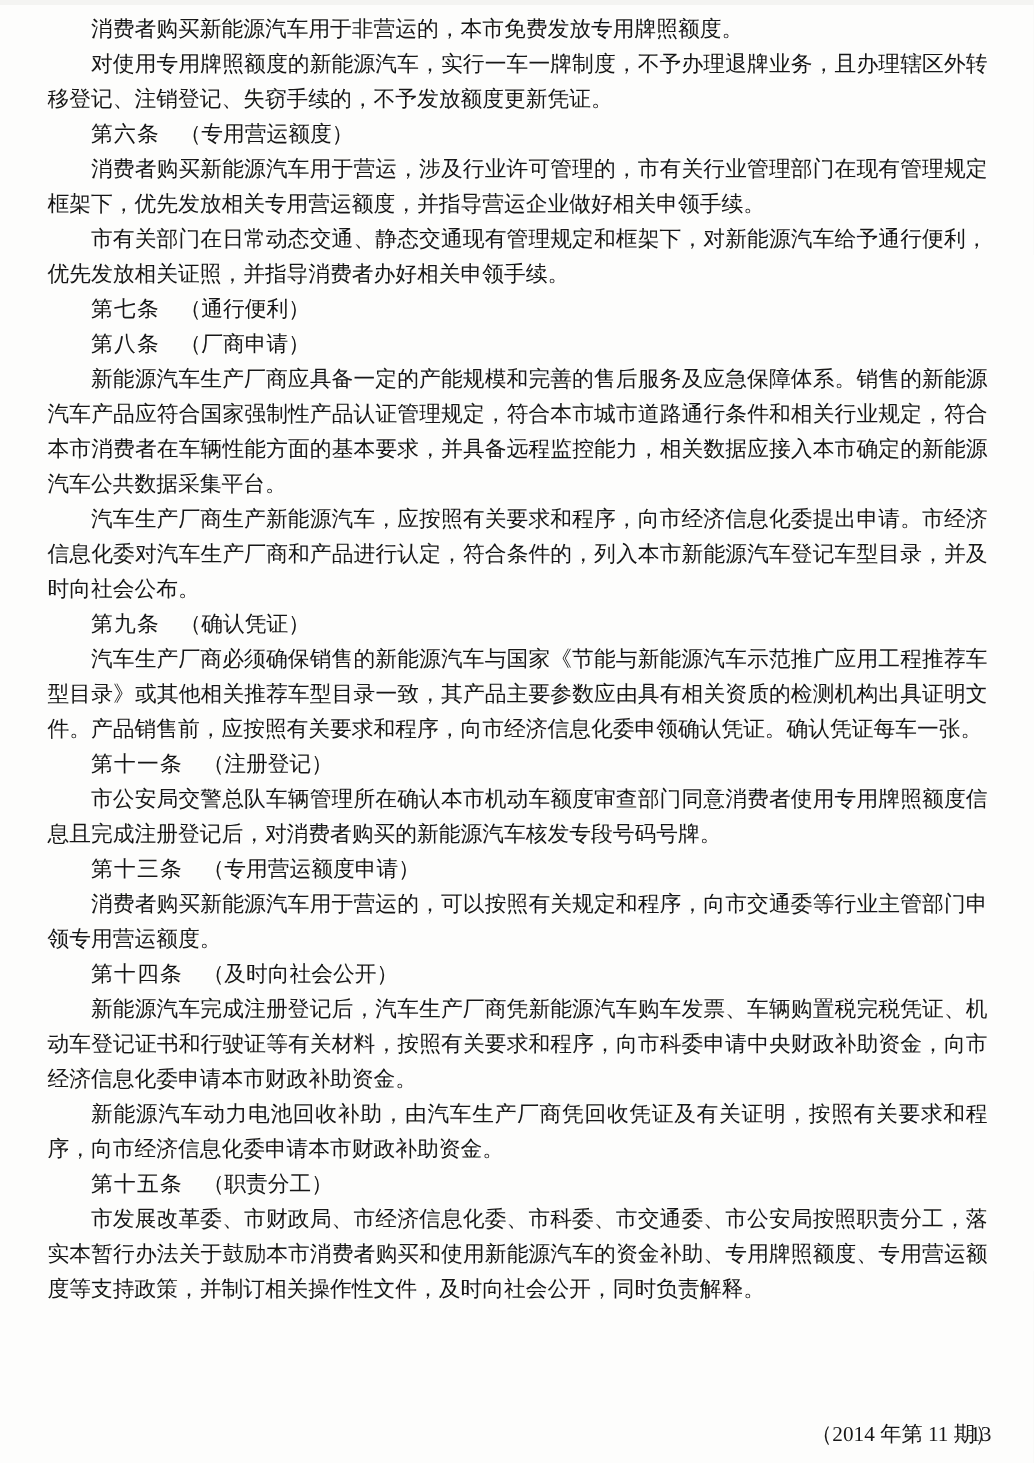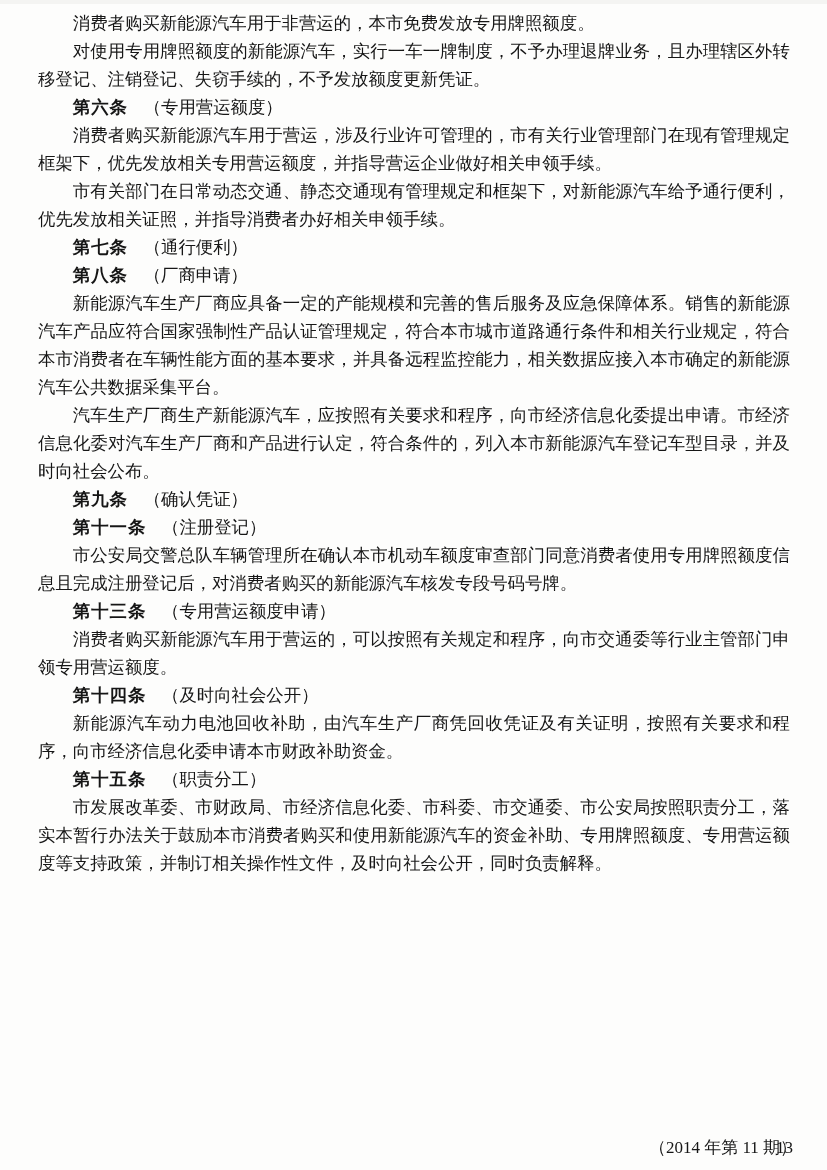--- a/index.html
+++ b/index.html
@@ -23,21 +23,21 @@
     line-height: 28px;
     text-align: justify;
     text-justify: inter-ideograph;
   }
   p.block {
     margin: 0;
     text-indent: 2em;
     text-align: justify;
   }
   .article-number {
-    font-weight: 700;
+    font-weight: 400;
     font-family: "Liberation Sans", "DejaVu Sans", sans-serif;
     letter-spacing: 1px;
   }
   .article-title {
     margin-left: 0.9em;
   }
   .footer {
     position: absolute;
     left: 38px;
     right: 30px;
@@ -66,25 +66,27 @@
       <p class="block paragraph">消费者购买新能源汽车用于非营运的，本市免费发放专用牌照额度。</p>
       <p class="block paragraph">对使用专用牌照额度的新能源汽车，实行一车一牌制度，不予办理退牌业务，且办理辖区外转移登记、注销登记、失窃手续的，不予发放额度更新凭证。</p>
       <p class="block article-heading"><span class="article-number">第六条</span><span class="article-title">（专用营运额度）</span></p>
       <p class="block paragraph">消费者购买新能源汽车用于营运，涉及行业许可管理的，市有关行业管理部门在现有管理规定框架下，优先发放相关专用营运额度，并指导营运企业做好相关申领手续。</p>
       <p class="block paragraph">市有关部门在日常动态交通、静态交通现有管理规定和框架下，对新能源汽车给予通行便利，优先发放相关证照，并指导消费者办好相关申领手续。</p>
       <p class="block article-heading"><span class="article-number">第七条</span><span class="article-title">（通行便利）</span></p>
       <p class="block article-heading"><span class="article-number">第八条</span><span class="article-title">（厂商申请）</span></p>
       <p class="block paragraph">新能源汽车生产厂商应具备一定的产能规模和完善的售后服务及应急保障体系。销售的新能源汽车产品应符合国家强制性产品认证管理规定，符合本市城市道路通行条件和相关行业规定，符合本市消费者在车辆性能方面的基本要求，并具备远程监控能力，相关数据应接入本市确定的新能源汽车公共数据采集平台。</p>
       <p class="block paragraph">汽车生产厂商生产新能源汽车，应按照有关要求和程序，向市经济信息化委提出申请。市经济信息化委对汽车生产厂商和产品进行认定，符合条件的，列入本市新能源汽车登记车型目录，并及时向社会公布。</p>
       <p class="block article-heading"><span class="article-number">第九条</span><span class="article-title">（确认凭证）</span></p>
+      <p class="block paragraph">汽车生产厂商必须确保销售的新能源汽车与国家《节能与新能源汽车示范推广应用工程推荐车型目录》或其他相关推荐车型目录一致，其产品主要参数应由具有相关资质的检测机构出具证明文件。产品销售前，应按照有关要求和程序，向市经济信息化委申领确认凭证。确认凭证每车一张。</p>
       <p class="block article-heading"><span class="article-number">第十一条</span><span class="article-title">（注册登记）</span></p>
       <p class="block paragraph">市公安局交警总队车辆管理所在确认本市机动车额度审查部门同意消费者使用专用牌照额度信息且完成注册登记后，对消费者购买的新能源汽车核发专段号码号牌。</p>
       <p class="block article-heading"><span class="article-number">第十三条</span><span class="article-title">（专用营运额度申请）</span></p>
       <p class="block paragraph">消费者购买新能源汽车用于营运的，可以按照有关规定和程序，向市交通委等行业主管部门申领专用营运额度。</p>
       <p class="block article-heading"><span class="article-number">第十四条</span><span class="article-title">（及时向社会公开）</span></p>
+      <p class="block paragraph">新能源汽车完成注册登记后，汽车生产厂商凭新能源汽车购车发票、车辆购置税完税凭证、机动车登记证书和行驶证等有关材料，按照有关要求和程序，向市科委申请中央财政补助资金，向市经济信息化委申请本市财政补助资金。</p>
       <p class="block paragraph">新能源汽车动力电池回收补助，由汽车生产厂商凭回收凭证及有关证明，按照有关要求和程序，向市经济信息化委申请本市财政补助资金。</p>
       <p class="block article-heading"><span class="article-number">第十五条</span><span class="article-title">（职责分工）</span></p>
       <p class="block paragraph">市发展改革委、市财政局、市经济信息化委、市科委、市交通委、市公安局按照职责分工，落实本暂行办法关于鼓励本市消费者购买和使用新能源汽车的资金补助、专用牌照额度、专用营运额度等支持政策，并制订相关操作性文件，及时向社会公开，同时负责解释。</p>
     </div>
   <div class="footer">
     <span class="footer-issue">（2014 年第 11 期）</span>
     <span class="footer-page">13</span>
   </div>
 </div>
 

